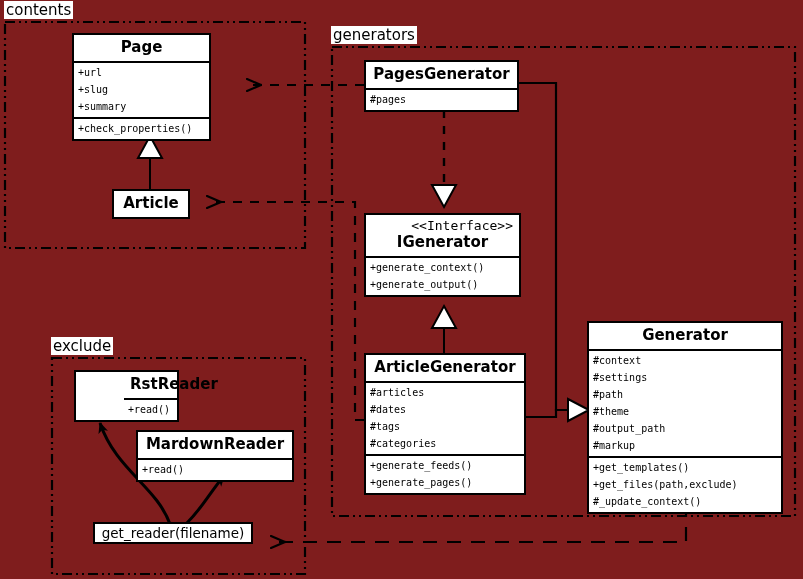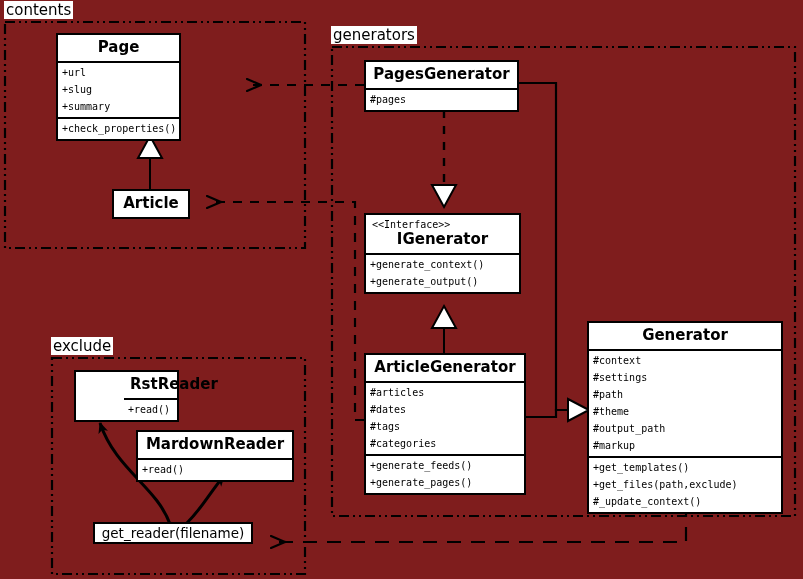--- a/index.html
+++ b/index.html
@@ -46,22 +46,22 @@
     font-size: 15px;
     text-align: center;
     padding: 4px 6px 5px 6px;
     color: #000;
     line-height: 1.15;
     white-space: nowrap;
   }
   .cls .stereo {
     font-family: "DejaVu Sans Mono", monospace;
     font-weight: normal;
-    font-size: 10px;
-    text-align: left;
+    font-size: 13px;
+    text-align: right;
     display: block;
     color: #000;
   }
   .cls .sec {
     border-top: 2px solid #000;
     padding: 1px 0 2px 0;
   }
   .cls .sec .row {
     font-family: "DejaVu Sans Mono", monospace;
     font-size: 10px;
@@ -155,21 +155,21 @@
 
     <g>
       <path d="M186,524 C204,506 210,492 224,476" fill="none" stroke="#000" stroke-width="3" marker-end="url(#solidArrow)"></path>
     </g>
   </svg>
 
   <div class="pkg-label" style="left:4px; top:1px;">contents</div>
   <div class="pkg-label" style="left:331px; top:26px;">generators</div>
   <div class="pkg-label" style="left:51px; top:337px;">exclude</div>
 
-  <div class="cls" style="left:56px; top:33px; width:125px;">
+  <div class="cls" style="left:72px; top:33px; width:139px;">
     <div class="name">Page</div>
     <div class="sec">
       <div class="row">+url</div>
       <div class="row">+slug</div>
       <div class="row">+summary</div>
     </div>
     <div class="sec">
       <div class="row">+check_properties()</div>
     </div>
   </div>

